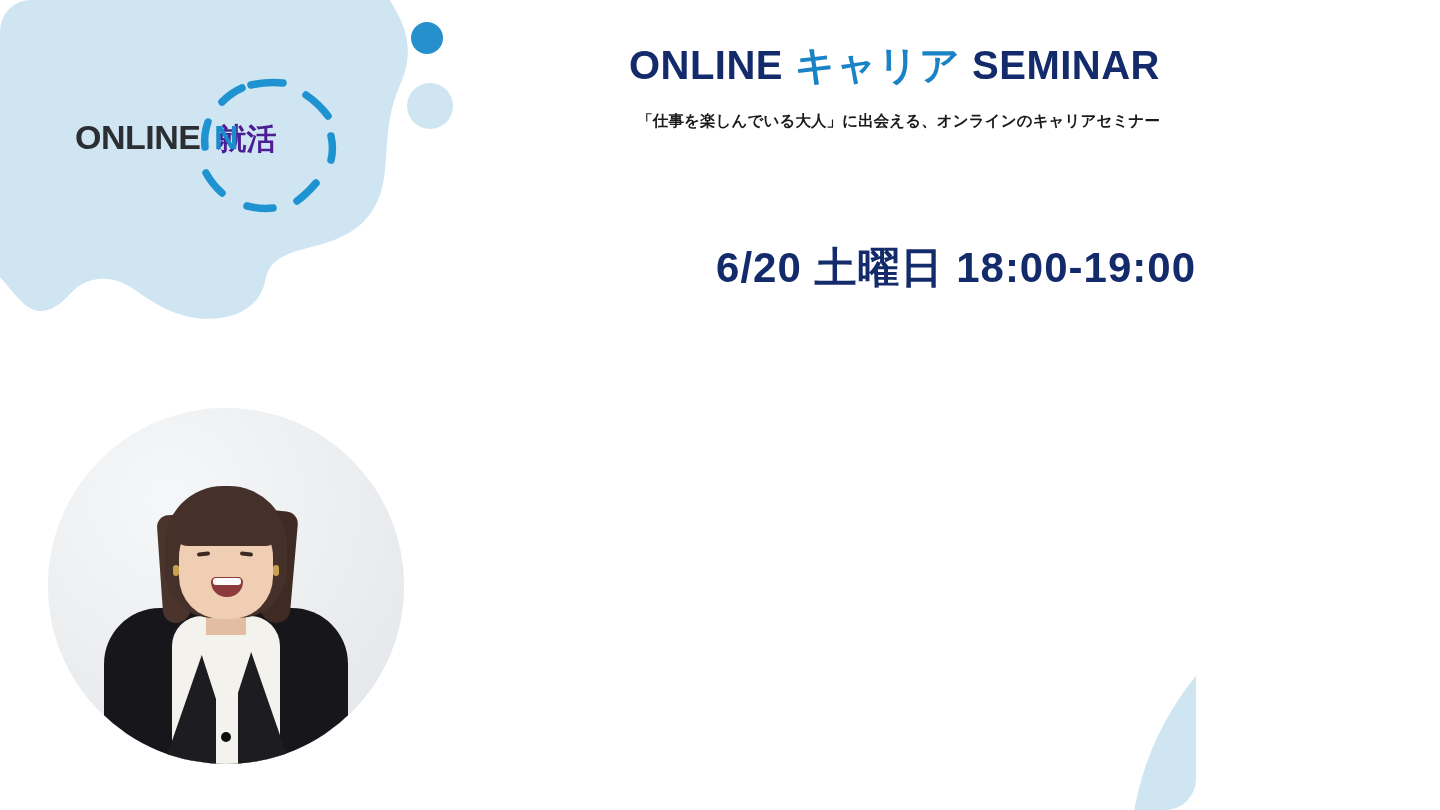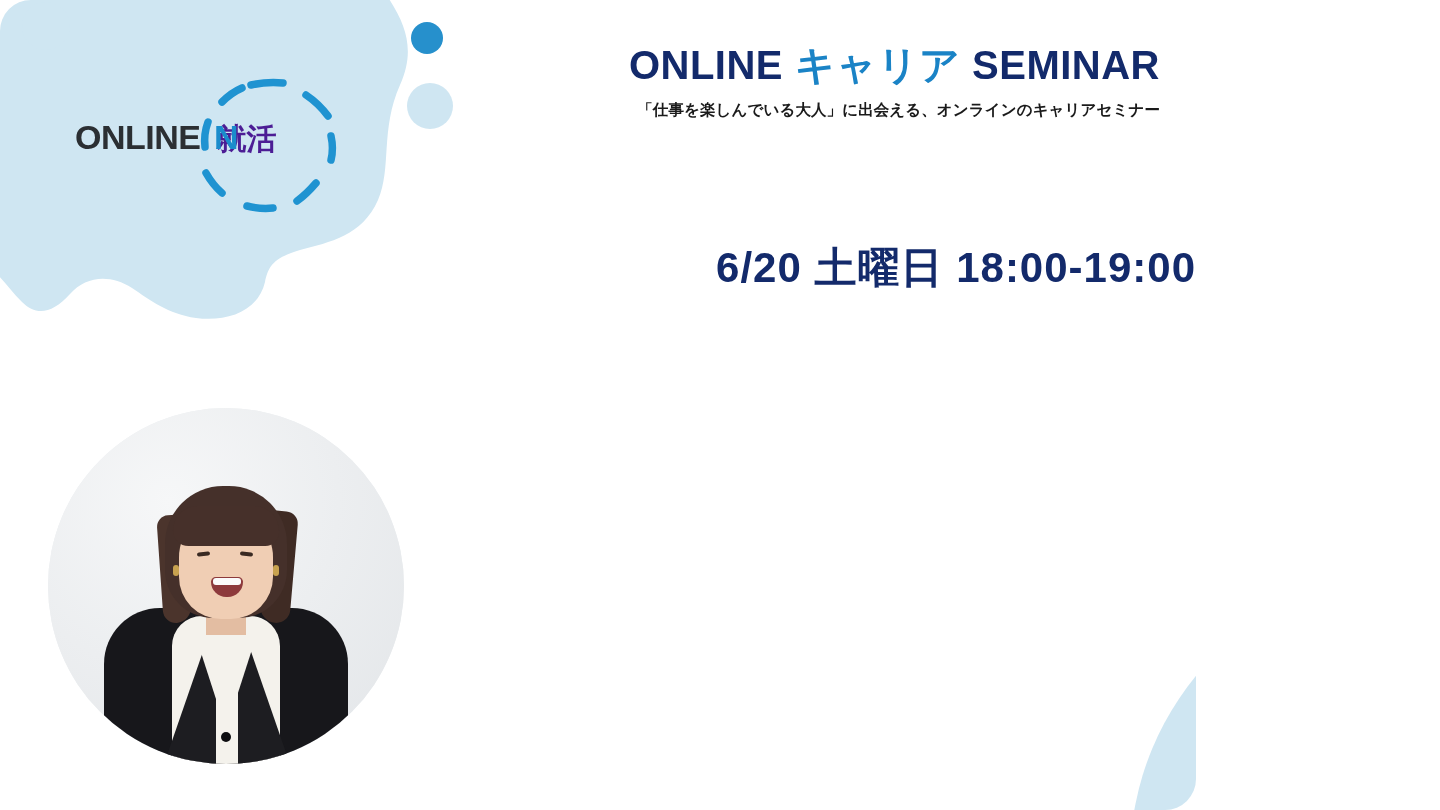--- a/index.html
+++ b/index.html
@@ -35,21 +35,21 @@
   #seminar-title {
     font-size:40px;
     font-weight:bold;
     letter-spacing:0.5px;
     line-height:1.05;
     color:#132a6b;
     white-space:nowrap;
   }
   #seminar-title .accent { color:#1a83c6; }
   #seminar-subtitle {
-    margin-top:14px;
+    margin-top:25px;
     font-size:15.5px;
     font-weight:bold;
     color:#1a1a1a;
     letter-spacing:0.1px;
     white-space:nowrap;
   }
 
   
   #logo-block {
     position:absolute;

